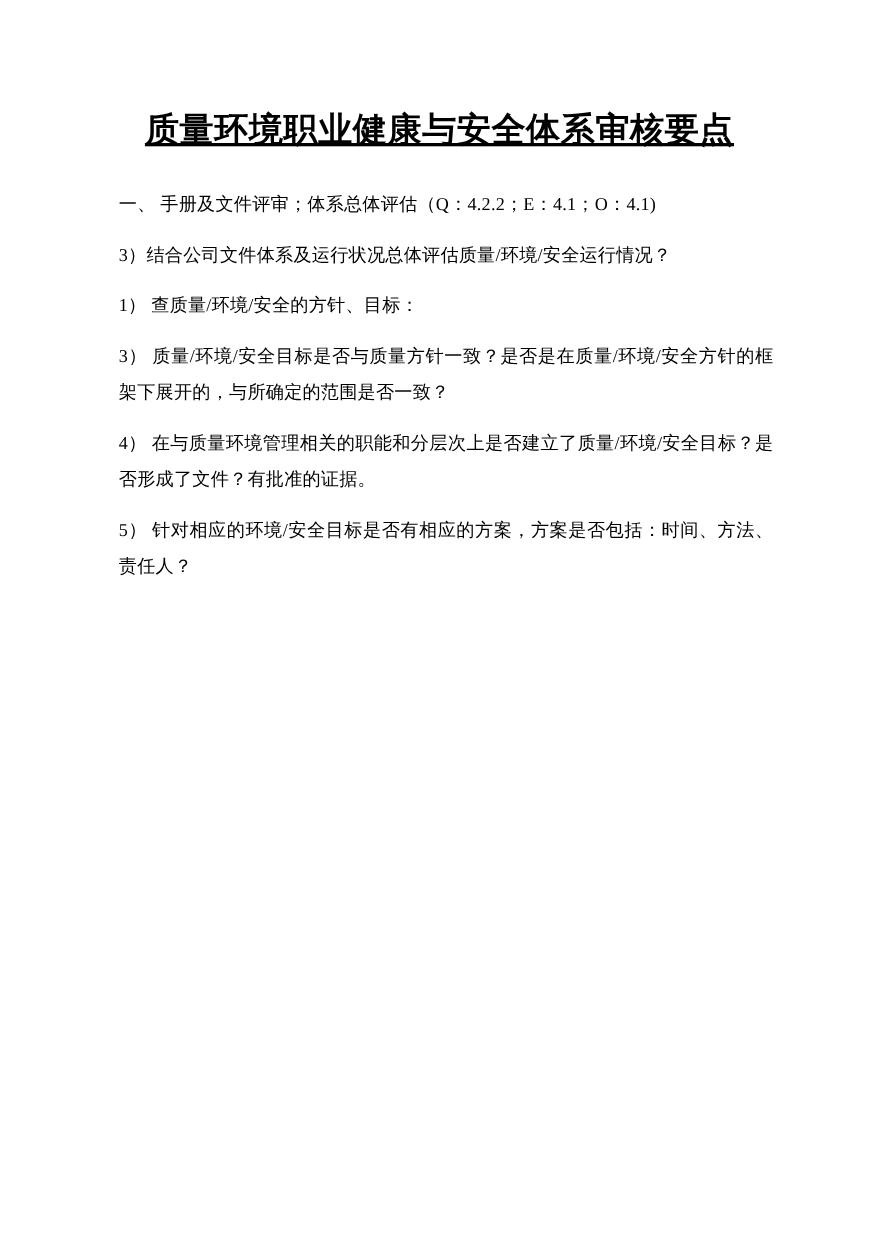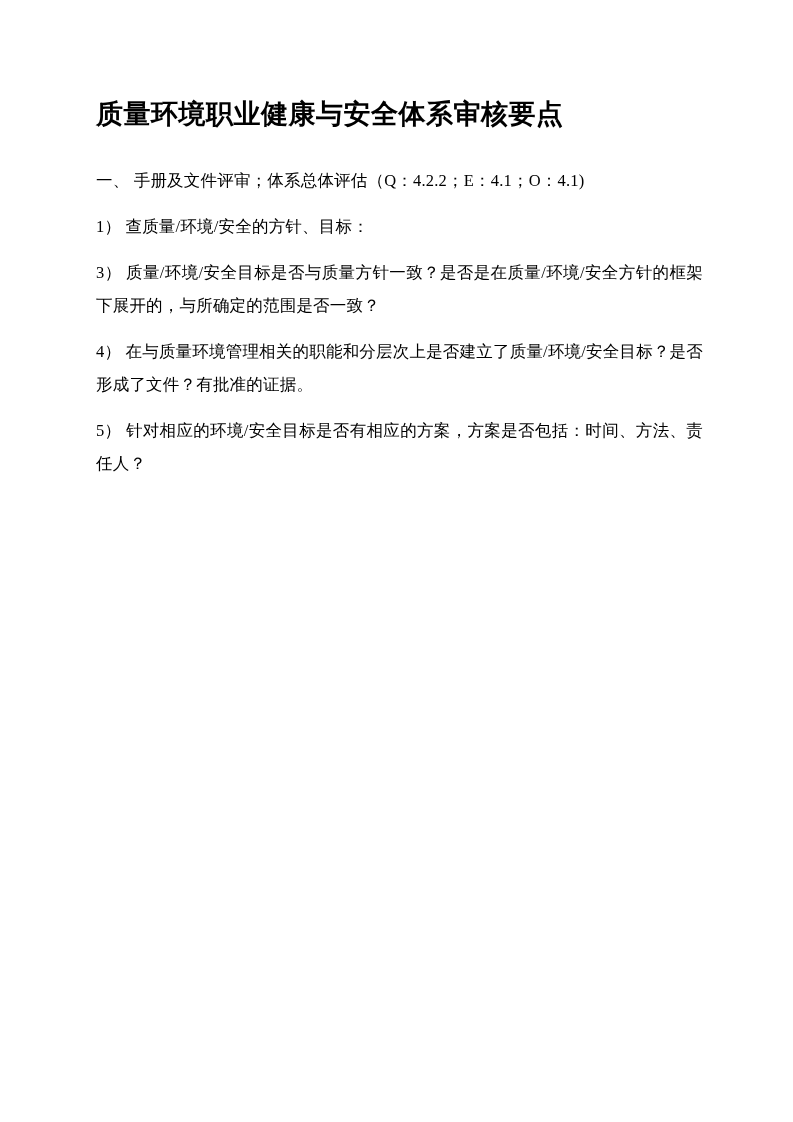--- a/index.html
+++ b/index.html
@@ -17,41 +17,43 @@
   }
   .page {
     box-sizing: border-box;
     width: 793px;
     height: 1122px;
     padding: 78px 90px 60px 96px;
   }
   .doc-title {
     font-family: "Liberation Serif", "DejaVu Serif", serif;
     font-weight: bold;
-    font-size: 27px;
+    font-size: 31px;
     line-height: 1.4;
-    text-align: left;
+    text-align: center;
     letter-spacing: 0.5px;
     margin: 18px 0 30px 0;
+    text-decoration: underline;
   }
   .para {
     font-family: "Liberation Serif", "DejaVu Serif", serif;
     font-size: 16.5px;
     line-height: 2.0;
     text-align: justify;
-    margin: 0 0 13px 0;
+    margin: 0 0 13px 12px;
     letter-spacing: 0.2px;
   }
 </style>
 </head>
 <body>
 
 <div class="page">
 
   <h1 class="doc-title">质量环境职业健康与安全体系审核要点</h1>
 
   <p class="para">一、  手册及文件评审；体系总体评估（Q：4.2.2；E：4.1；O：4.1)</p>
+  <p class="para">3）结合公司文件体系及运行状况总体评估质量/环境/安全运行情况？</p>
   <p class="para">1） 查质量/环境/安全的方针、目标：</p>
   <p class="para">3） 质量/环境/安全目标是否与质量方针一致？是否是在质量/环境/安全方针的框架下展开的，与所确定的范围是否一致？</p>
   <p class="para">4） 在与质量环境管理相关的职能和分层次上是否建立了质量/环境/安全目标？是否形成了文件？有批准的证据。</p>
   <p class="para">5） 针对相应的环境/安全目标是否有相应的方案，方案是否包括：时间、方法、责任人？</p>
 
 </div>
 
 </body></html>

